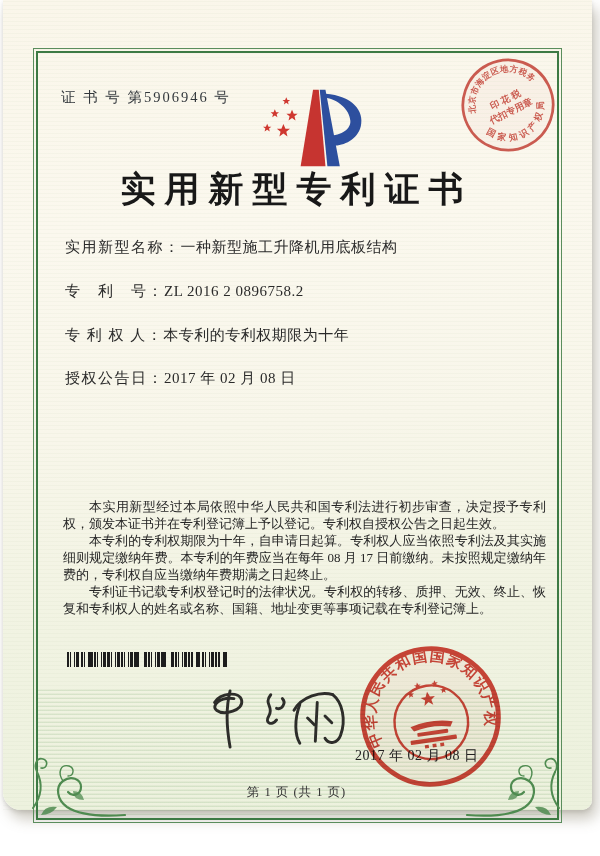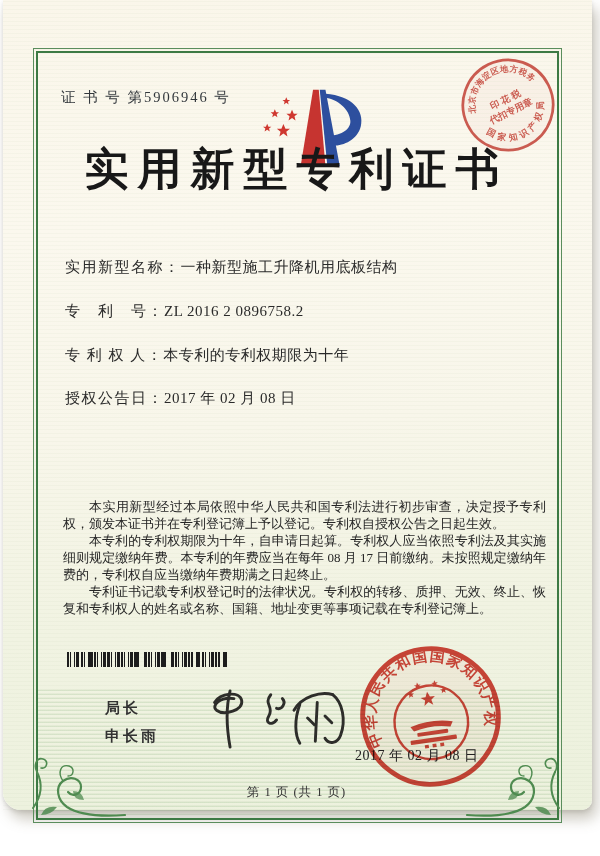--- a/index.html
+++ b/index.html
@@ -21,24 +21,24 @@
     position:absolute;left:33px;top:688px;width:521px;height:131px;
     background:
       repeating-linear-gradient(0deg,rgba(115,165,105,.20) 0 1px,rgba(160,200,150,.07) 1px 2px,transparent 2px 4px);
   }
   .frame{position:absolute;left:30px;top:48px;width:527px;height:773px;border:1px solid #5a8d5c;}
   .frame::before{content:"";position:absolute;inset:2px;border:2px solid #3d7a44;}
   .cert-number{
     position:absolute;left:58px;top:88px;font-size:14.5px;color:#33383d;letter-spacing:2px;
   }
   .title{
-    position:absolute;left:30px;top:148px;width:527px;text-align:center;
-    font-size:44px;font-weight:bold;letter-spacing:9px;color:#181818;line-height:44px;
-  }
-  .fields{position:absolute;left:62px;top:256px;width:475px;font-size:15px;color:#2a2a2a;}
+    position:absolute;left:30px;top:168px;width:527px;text-align:center;
+    font-size:35px;font-weight:bold;letter-spacing:9px;color:#181818;line-height:44px;
+  }
+  .fields{position:absolute;left:62px;top:236px;width:475px;font-size:15px;color:#2a2a2a;}
   .frow{height:22px;line-height:22px;margin-bottom:21.8px;white-space:nowrap;}
   .f-label{letter-spacing:1.5px;}
   .f-value{letter-spacing:0.5px;}
   .paras{
     position:absolute;left:60px;top:498px;width:483px;
     font-size:13px;line-height:17px;color:#262626;text-align:justify;
   }
   .paras p{margin:0;text-indent:2em;}
   .barcode{
     position:absolute;left:64px;top:652px;width:160px;height:15px;
@@ -154,24 +154,20 @@
   </div>
 
   <div class="paras">
     <p>本实用新型经过本局依照中华人民共和国专利法进行初步审查，决定授予专利权，颁发本证书并在专利登记簿上予以登记。专利权自授权公告之日起生效。</p>
     <p>本专利的专利权期限为十年，自申请日起算。专利权人应当依照专利法及其实施细则规定缴纳年费。本专利的年费应当在每年 08 月 17 日前缴纳。未按照规定缴纳年费的，专利权自应当缴纳年费期满之日起终止。</p>
     <p>专利证书记载专利权登记时的法律状况。专利权的转移、质押、无效、终止、恢复和专利权人的姓名或名称、国籍、地址变更等事项记载在专利登记簿上。</p>
   </div>
 
   <div class="barcode"></div>
 
-  <div class="director">
-    <div>局长</div>
-    <div>申长雨</div>
-  </div>
 
   <svg class="signature" width="155" height="75" viewBox="0 0 160 75">
     <g stroke="#2d2d2a" stroke-width="3" fill="none" stroke-linecap="round">
       <path d="M30,10 C26,26 26,46 30,68"></path>
       <path d="M14,22 C20,12 40,10 42,20 C44,30 24,36 16,30 C10,25 20,16 34,18"></path>
       <path d="M72,14 C64,24 76,26 70,36 C65,44 74,46 78,40"></path>
       <path d="M84,18 C88,22 84,30 78,28"></path>
       <path d="M96,30 C104,16 124,10 136,14"></path>
       <path d="M102,24 C96,40 97,56 102,64"></path>
       <path d="M136,14 C146,22 150,40 144,56 C141,64 132,66 128,59"></path>

